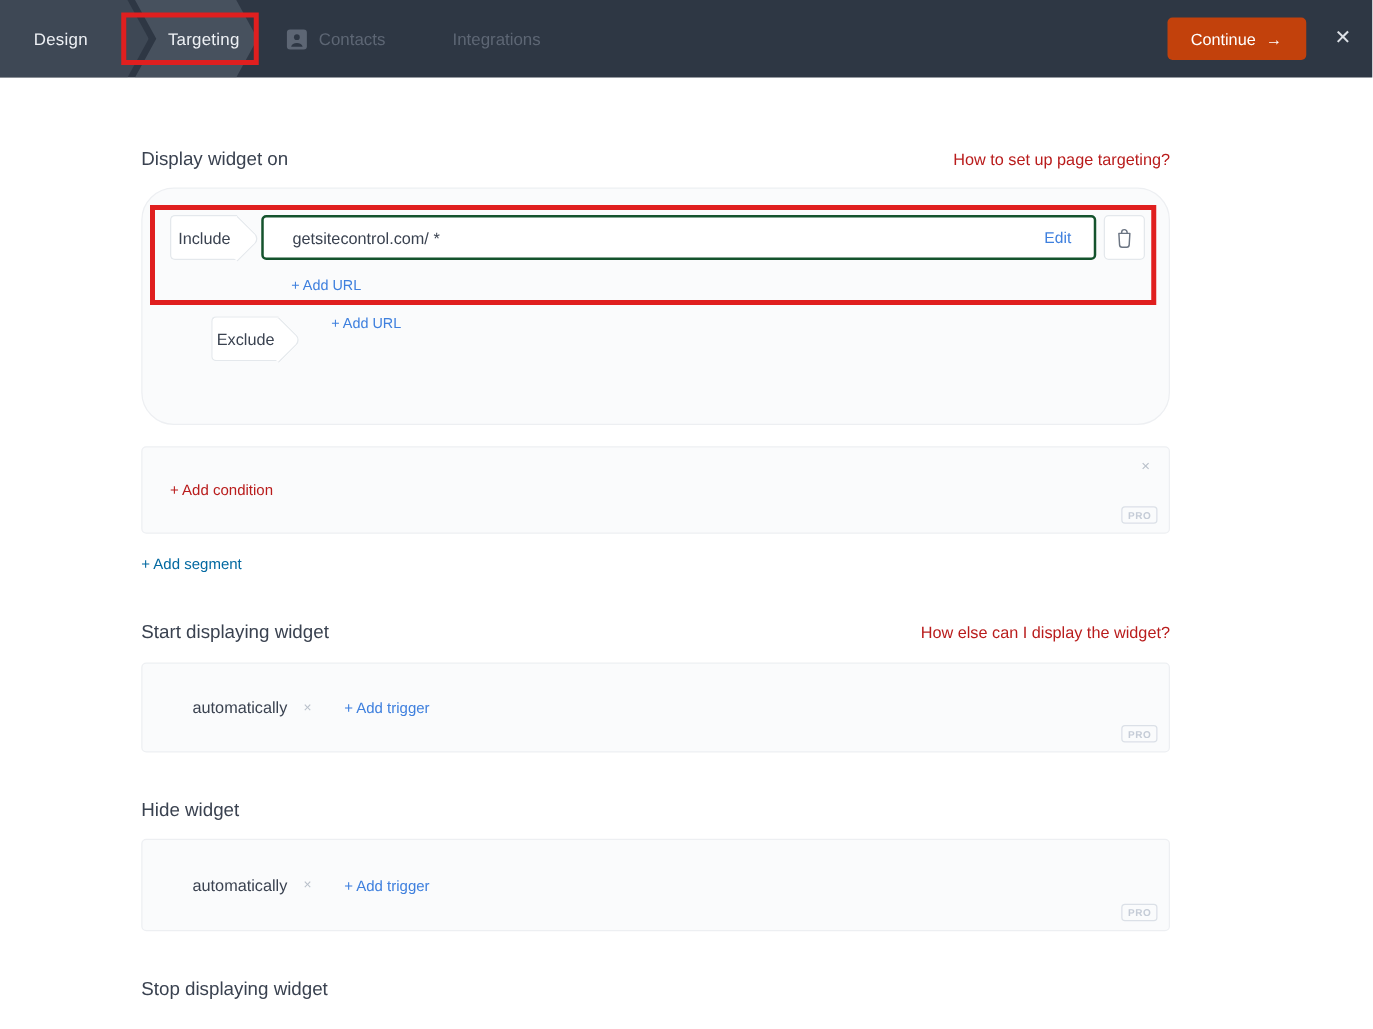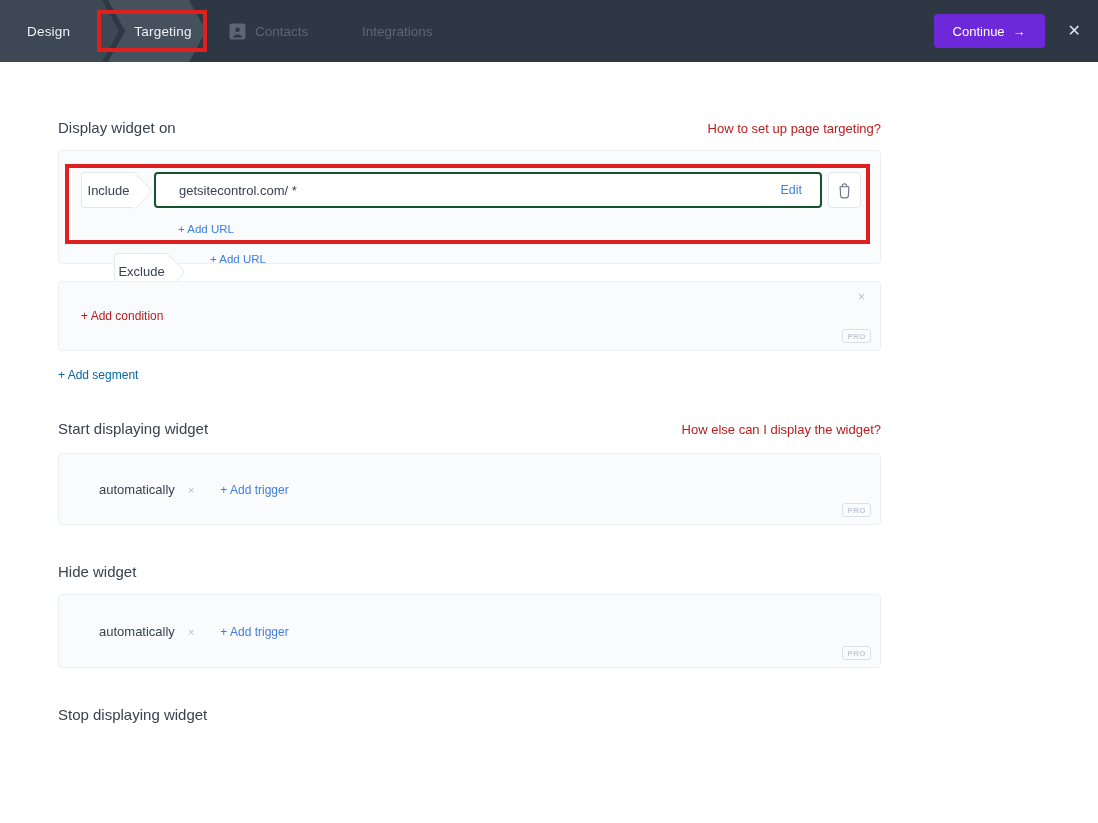--- a/index.html
+++ b/index.html
@@ -15,35 +15,35 @@
   .tab-targeting { left:108px; width:98px; background:#47515e; justify-content:center; padding-left:12px;
     clip-path:polygon(0 0, calc(100% - 17px) 0, 100% 50%, calc(100% - 17px) 100%, 0 100%, 17px 50%); }
   .annotation-tab { position:absolute; left:97px; top:10px; width:110px; height:42px;
     border:4px solid #e01f1f; pointer-events:none; z-index:6; }
   .nav-dim { position:absolute; top:0; height:62px; display:flex; align-items:center;
     gap:9px; color:#5d6674; font-size:13.5px; cursor:pointer; }
   .nav-contacts { left:229px; }
   .nav-integrations { left:362px; }
   .nav-right { position:absolute; right:17px; top:0; height:62px; display:flex;
     align-items:center; gap:23px; }
-  .continue-btn { background:#6d28d9; color:#ffffff; border:none; border-radius:4px;
+  .continue-btn { background:#c2410c; color:#ffffff; border:none; border-radius:4px;
     height:34px; padding:0 19px; font-size:13px; font-family:inherit; display:flex;
     align-items:center; gap:8px; cursor:pointer; }
   .close-x { color:#dde1e7; font-size:16px; line-height:1; cursor:pointer; }
 
   
-  .content { padding:57px 0 0 58px; width:960px; }
+  .content { padding:57px 0 0 113px; width:960px; }
   .sec-head { display:flex; justify-content:space-between; align-items:baseline;
     height:19px; width:823px; }
   .sec-title { font-size:15px; color:#3a4250; font-weight:normal; }
   .help-link { font-size:13px; color:#b91c1c; text-decoration:none; cursor:pointer; }
 
   .panel { position:relative; width:823px; background:#fafbfc;
     border:1px solid #edeff2; border-radius:4px; }
-  .panel-urls { margin-top:12px; height:114px; padding:21px 19px 0 22px; }
+  .panel-urls { margin-top:12px; height:190px; padding:21px 19px 0 22px;border-radius:26px; }
   .annotation-include { position:absolute; left:6px; top:13px; width:805px; height:80px;
     border:4px solid #e01f1f; pointer-events:none; z-index:4; }
 
   .include-row { display:flex; height:36px; position:relative; z-index:1; }
   .tag { position:relative; width:54px; height:36px; background:#fff;
     border:1px solid #e4e8ec; border-right:none; border-radius:4px 0 0 4px;
     display:flex; align-items:center; justify-content:center; }
   .tag::after { content:""; position:absolute; right:-12.5px; top:4.8px; width:25px; height:25px;
     background:#fff; border-top:1px solid #e4e8ec; border-right:1px solid #e4e8ec;
     border-radius:0 6px 0 0; transform:rotate(45deg); }

